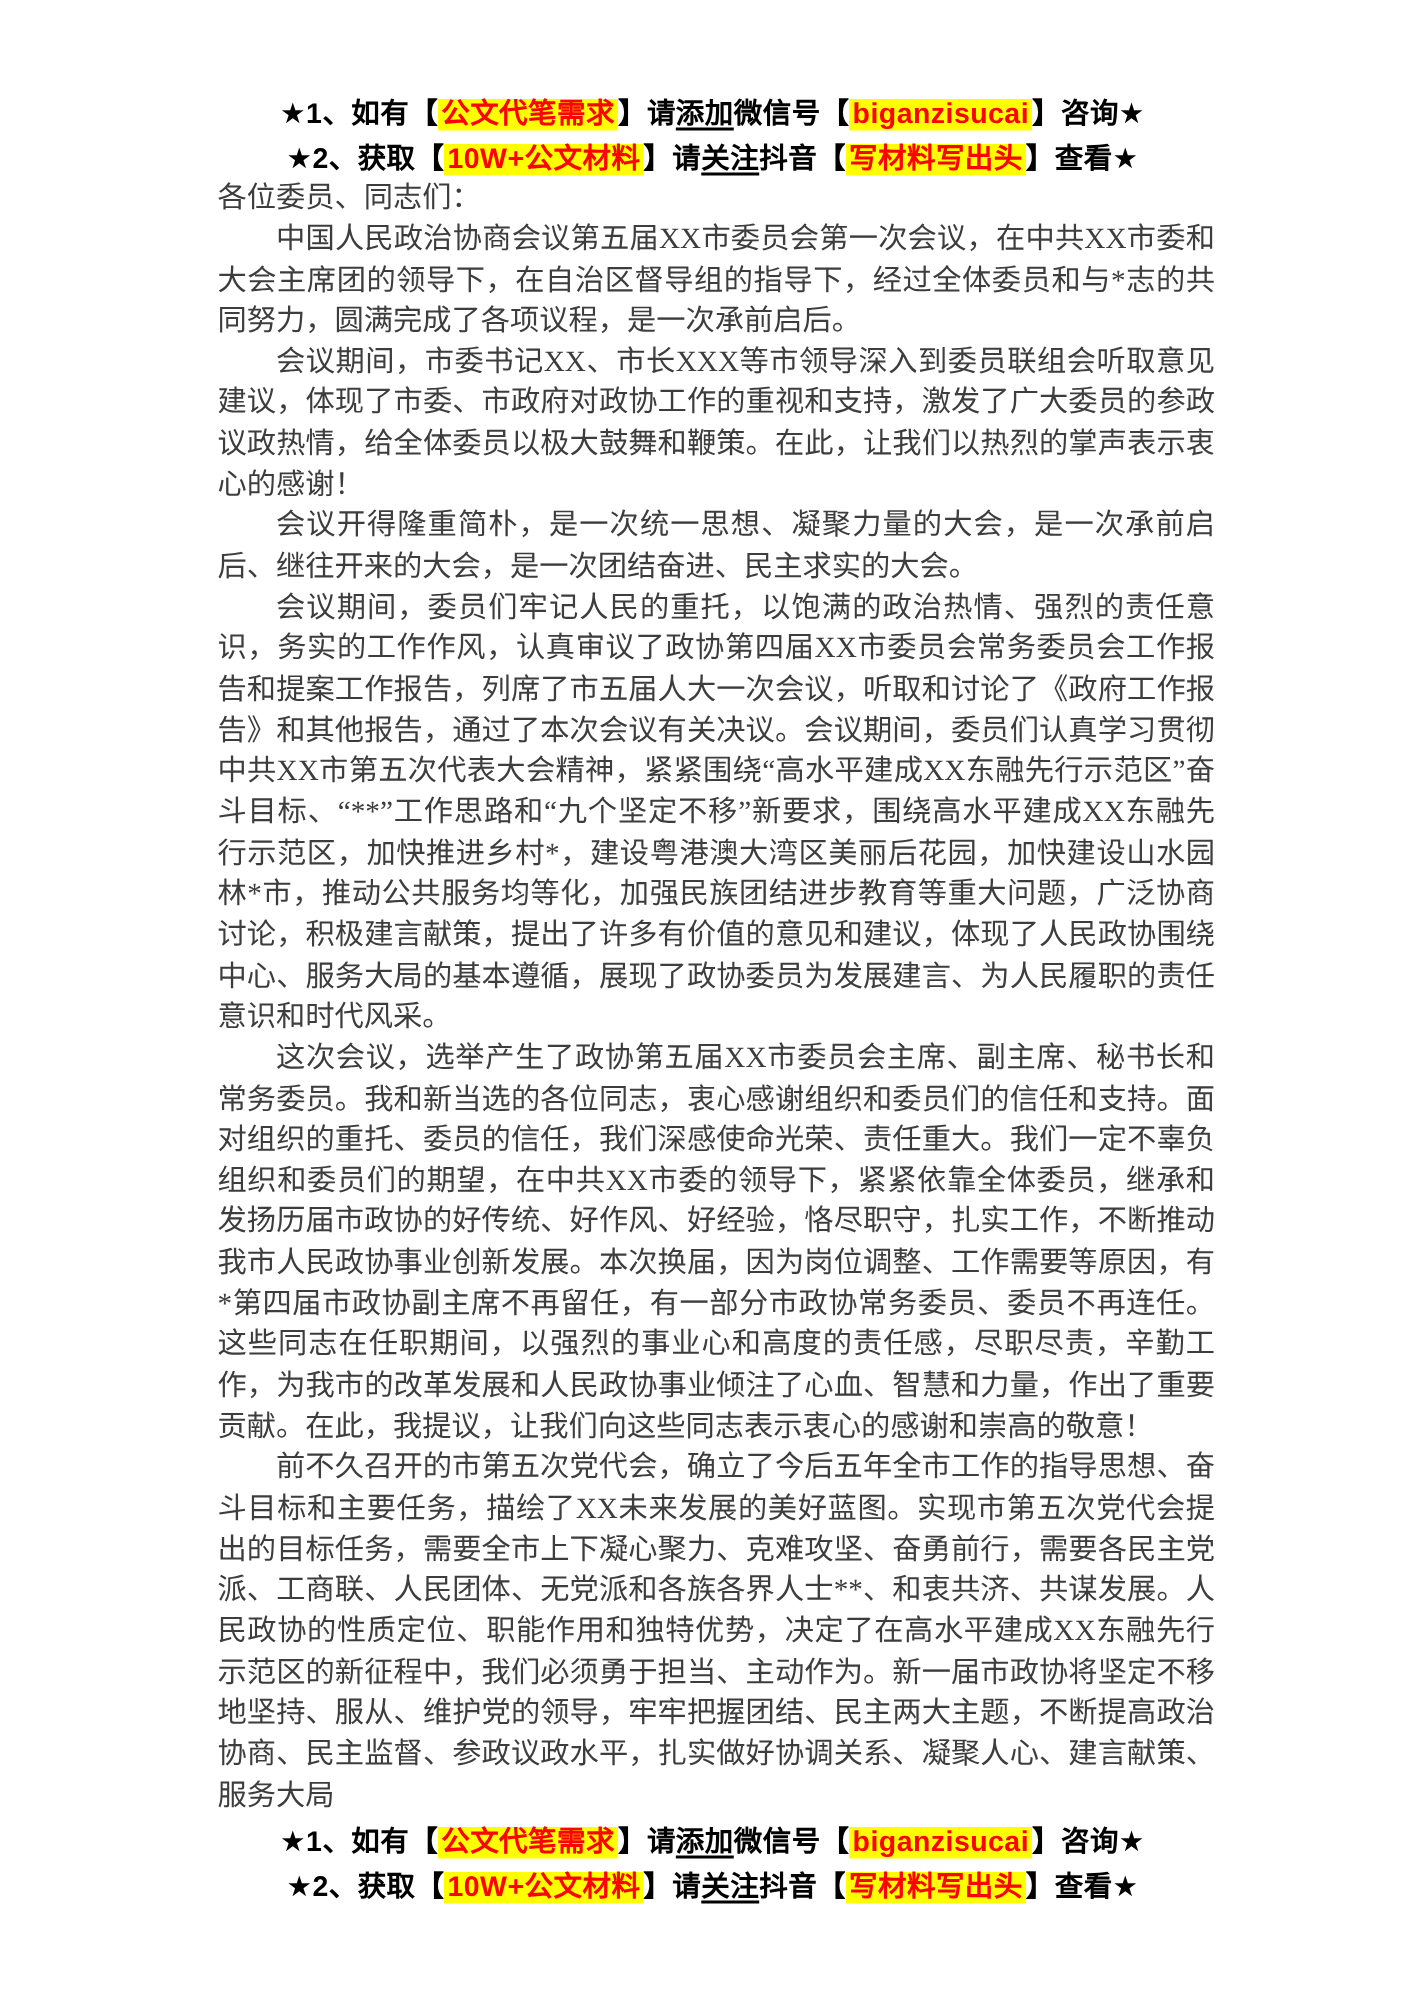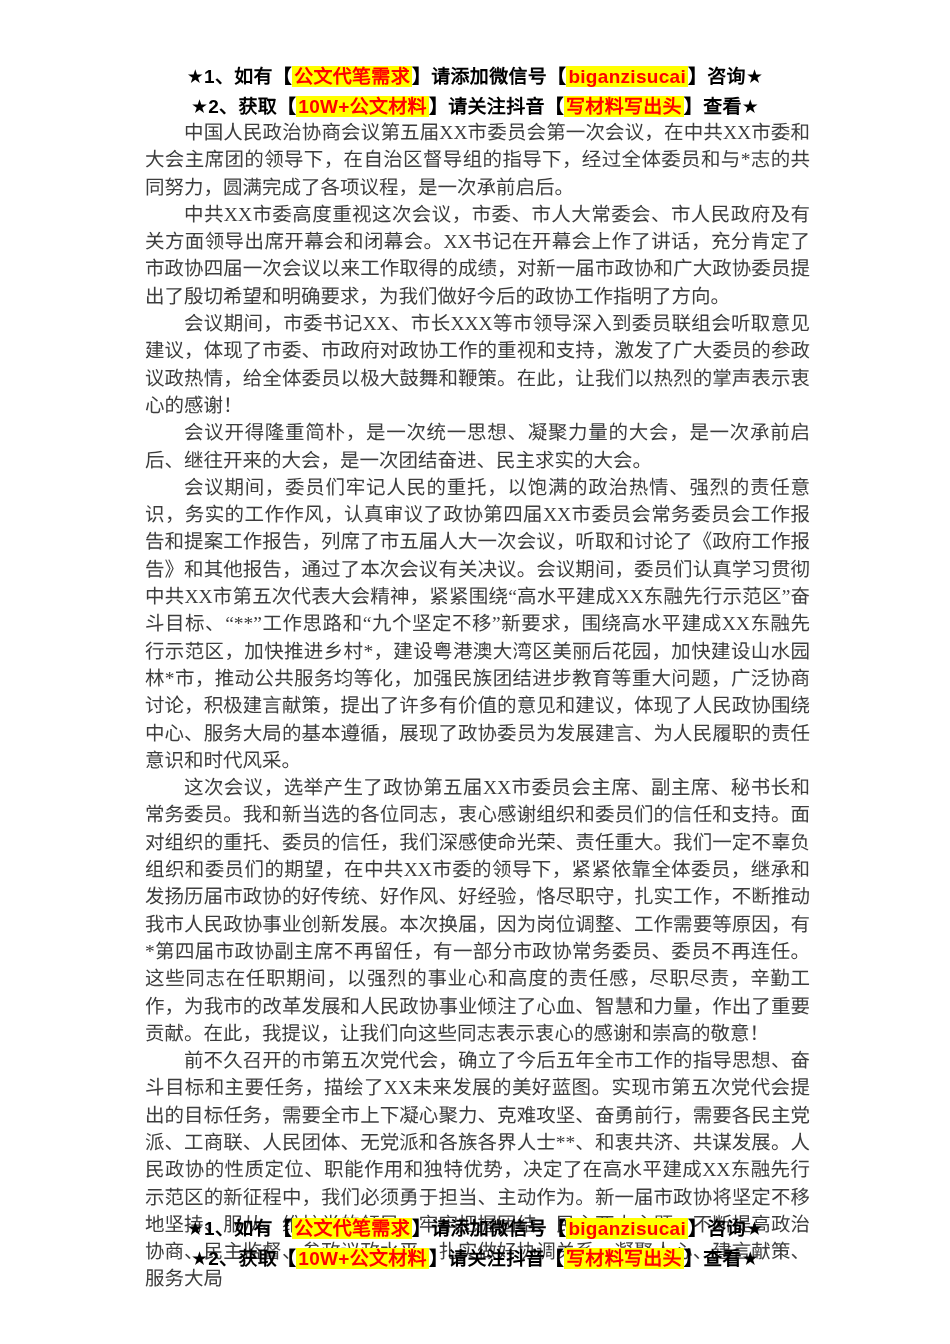--- a/index.html
+++ b/index.html
@@ -27,20 +27,21 @@
     letter-spacing:0.3px;
   }
   .promo-top{top:62px;}
   .promo-bottom{top:1214px;}
   .hl{
     background:var(--c-hl);
     color:var(--c-red);
     padding:0 2px;
   }
   .u{
+    text-decoration:underline;
     text-decoration-thickness:2px;
     text-underline-offset:3px;
   }
   .u-red{
     text-decoration-color:var(--c-red);
     text-decoration-thickness:2px;
     text-underline-offset:3px;
   }
   
   .doc-body{
@@ -64,22 +65,22 @@
   <div class="promo promo-top">
     <div class="promo-line">
       <span>★1、如有【</span><span class="hl">公文代笔需求</span><span>】请</span><span class="u">添加</span><span>微信号【</span><span class="hl u-red">biganzisucai</span><span>】咨询★</span>
     </div>
     <div class="promo-line">
       <span>★2、获取【</span><span class="hl">10W+公文材料</span><span>】请</span><span class="u">关注</span><span>抖音【</span><span class="hl u-red">写材料写出头</span><span>】查看★</span>
     </div>
   </div>
 
   <div class="doc-body">
+    <p class="no-indent">各位委员、同志们：</p>
     <p>中国人民政治协商会议第五届XX市委员会第一次会议，在中共XX市委和大会主席团的领导下，在自治区督导组的指导下，经过全体委员和与*志的共同努力，圆满完成了各项议程，是一次承前启后。</p>
-    <p>中共XX市委高度重视这次会议，市委、市人大常委会、市人民政府及有关方面领导出席开幕会和闭幕会。XX书记在开幕会上作了讲话，充分肯定了市政协四届一次会议以来工作取得的成绩，对新一届市政协和广大政协委员提出了殷切希望和明确要求，为我们做好今后的政协工作指明了方向。</p>
     <p>会议期间，市委书记XX、市长XXX等市领导深入到委员联组会听取意见建议，体现了市委、市政府对政协工作的重视和支持，激发了广大委员的参政议政热情，给全体委员以极大鼓舞和鞭策。在此，让我们以热烈的掌声表示衷心的感谢！</p>
     <p>会议开得隆重简朴，是一次统一思想、凝聚力量的大会，是一次承前启后、继往开来的大会，是一次团结奋进、民主求实的大会。</p>
     <p>会议期间，委员们牢记人民的重托，以饱满的政治热情、强烈的责任意识，务实的工作作风，认真审议了政协第四届XX市委员会常务委员会工作报告和提案工作报告，列席了市五届人大一次会议，听取和讨论了《政府工作报告》和其他报告，通过了本次会议有关决议。会议期间，委员们认真学习贯彻中共XX市第五次代表大会精神，紧紧围绕“高水平建成XX东融先行示范区”奋斗目标、“**”工作思路和“九个坚定不移”新要求，围绕高水平建成XX东融先行示范区，加快推进乡村*，建设粤港澳大湾区美丽后花园，加快建设山水园林*市，推动公共服务均等化，加强民族团结进步教育等重大问题，广泛协商讨论，积极建言献策，提出了许多有价值的意见和建议，体现了人民政协围绕中心、服务大局的基本遵循，展现了政协委员为发展建言、为人民履职的责任意识和时代风采。</p>
     <p>这次会议，选举产生了政协第五届XX市委员会主席、副主席、秘书长和常务委员。我和新当选的各位同志，衷心感谢组织和委员们的信任和支持。面对组织的重托、委员的信任，我们深感使命光荣、责任重大。我们一定不辜负组织和委员们的期望，在中共XX市委的领导下，紧紧依靠全体委员，继承和发扬历届市政协的好传统、好作风、好经验，恪尽职守，扎实工作，不断推动我市人民政协事业创新发展。本次换届，因为岗位调整、工作需要等原因，有*第四届市政协副主席不再留任，有一部分市政协常务委员、委员不再连任。这些同志在任职期间，以强烈的事业心和高度的责任感，尽职尽责，辛勤工作，为我市的改革发展和人民政协事业倾注了心血、智慧和力量，作出了重要贡献。在此，我提议，让我们向这些同志表示衷心的感谢和崇高的敬意！</p>
     <p>前不久召开的市第五次党代会，确立了今后五年全市工作的指导思想、奋斗目标和主要任务，描绘了XX未来发展的美好蓝图。实现市第五次党代会提出的目标任务，需要全市上下凝心聚力、克难攻坚、奋勇前行，需要各民主党派、工商联、人民团体、无党派和各族各界人士**、和衷共济、共谋发展。人民政协的性质定位、职能作用和独特优势，决定了在高水平建成XX东融先行示范区的新征程中，我们必须勇于担当、主动作为。新一届市政协将坚定不移地坚持、服从、维护党的领导，牢牢把握团结、民主两大主题，不断提高政治协商、民主监督、参政议政水平，扎实做好协调关系、凝聚人心、建言献策、服务大局</p>
   </div>
 
   <div class="promo promo-bottom">
     <div class="promo-line">
       <span>★1、如有【</span><span class="hl">公文代笔需求</span><span>】请</span><span class="u">添加</span><span>微信号【</span><span class="hl u-red">biganzisucai</span><span>】咨询★</span>

